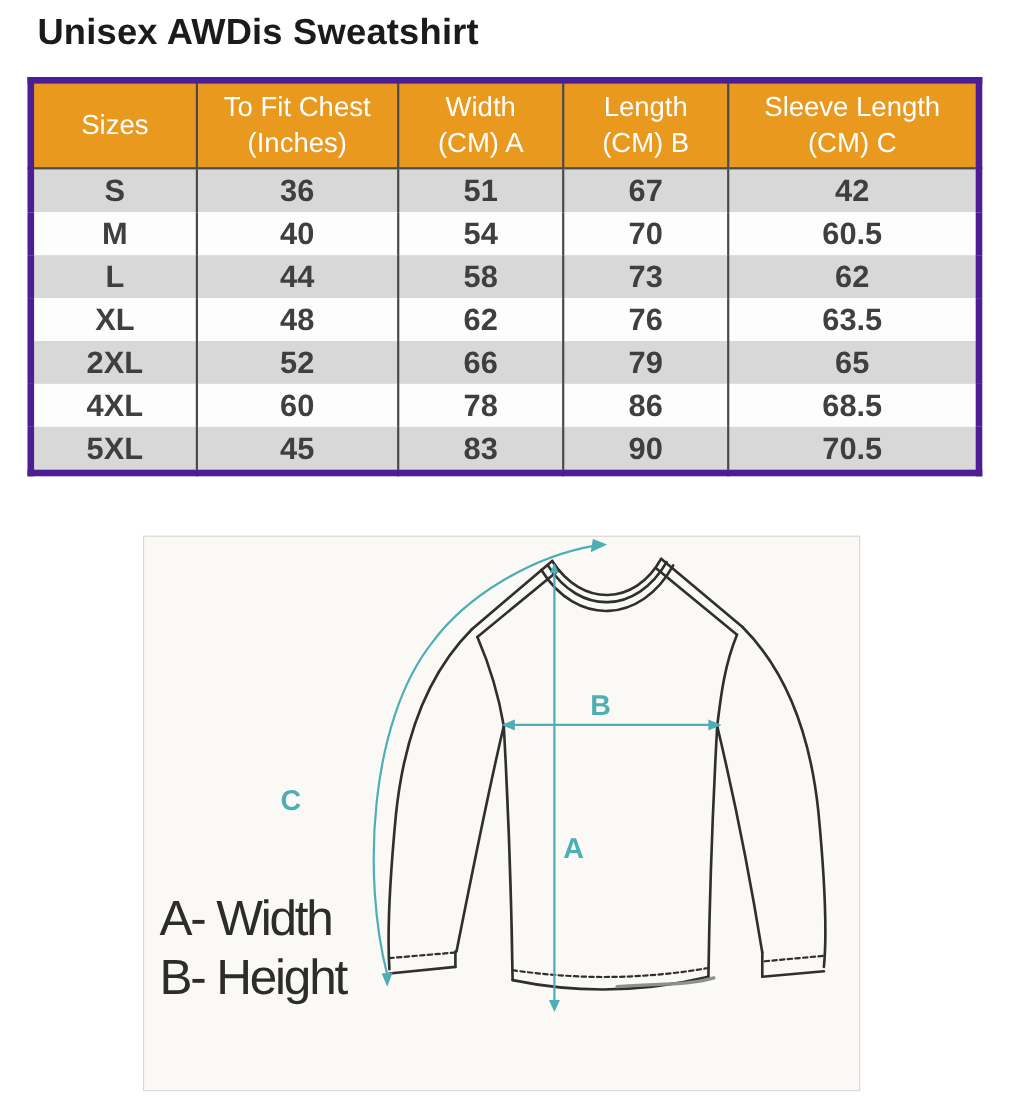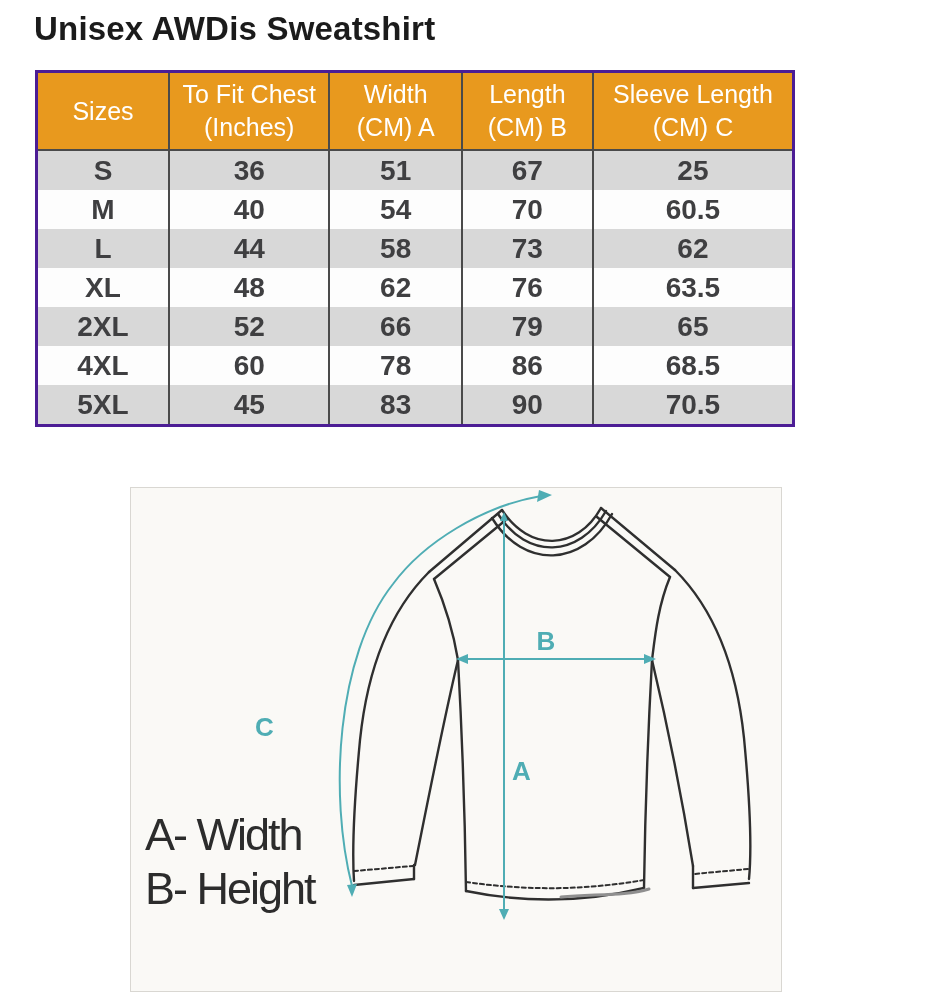--- a/index.html
+++ b/index.html
@@ -20,26 +20,26 @@
     left: 34px;
     top: 10px;
     margin: 0;
     font-size: 33px;
     font-weight: 700;
     color: #1b1b1b;
     letter-spacing: 0.2px;
   }
   table.size-table {
     position: absolute;
-    left: 35px;
+    left: 25px;
     top: 70px;
-    width: 760px;
+    width: 868px;
     border-collapse: collapse;
     table-layout: fixed;
-    border: 3px solid #4c1d95;
+    border: 6px solid #4c1d95;
   }
   table.size-table col.c1 { width: 17.5%; }
   table.size-table col.c2 { width: 21.2%; }
   table.size-table col.c3 { width: 17.5%; }
   table.size-table col.c4 { width: 17.3%; }
   table.size-table col.c5 { width: 26.5%; }
   table.size-table th {
     background: #e8991e;
     color: #ffffff;
     font-weight: 400;
@@ -138,21 +138,21 @@
           <span>(CM) C</span>
         </th>
       </tr>
     </thead>
     <tbody>
       <tr>
         <td>S</td>
         <td>36</td>
         <td>51</td>
         <td>67</td>
-        <td>25</td>
+        <td>42</td>
       </tr>
       <tr>
         <td>M</td>
         <td>40</td>
         <td>54</td>
         <td>70</td>
         <td>60.5</td>
       </tr>
       <tr>
         <td>L</td>

